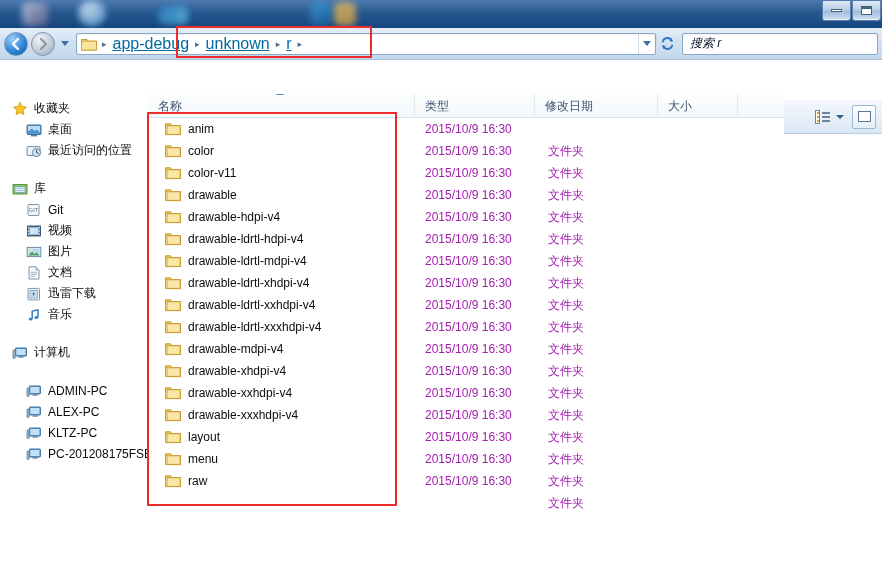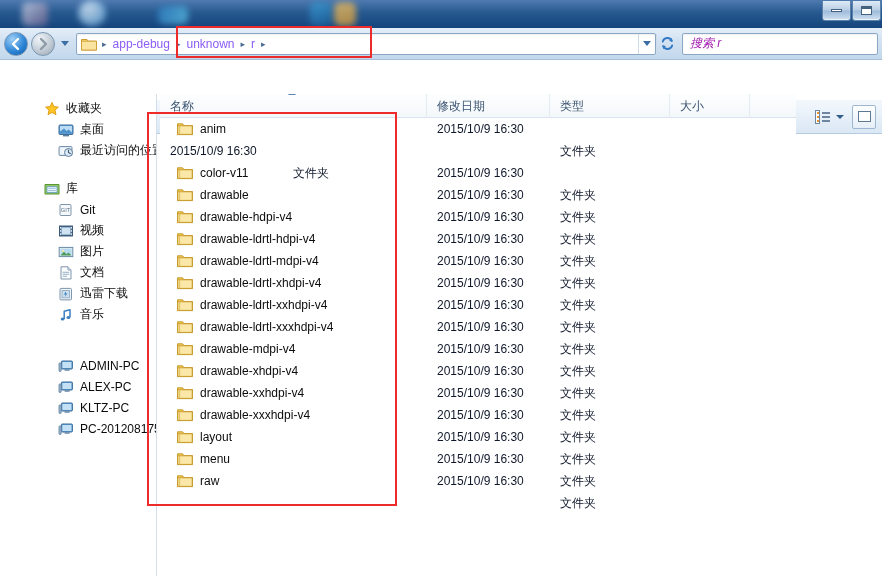--- a/index.html
+++ b/index.html
@@ -85,22 +85,22 @@
     background: #ffffff;
     border: 1px solid #8aa8c6;
     border-radius: 2px;
     display: flex; align-items: center;
     position: relative;
     box-shadow: inset 0 1px 2px rgba(0,0,0,.07);
   }
   #breadcrumb { display: flex; align-items: center; height: 100%; padding-left: 2px; flex: 1 1 auto; min-width: 0; }
   .crumb-folder-icon { width: 16px; height: 14px; margin: 0 2px 0 2px; flex: 0 0 auto; }
   .crumb {
-    font-size: 12px; color: #8b5cf6;
-    padding: 1px 3px; white-space: nowrap;
+    font-size: 16px; color: #0369a1;
+    padding: 1px 3px; white-space: nowrap; text-decoration: underline;
   }
   .crumb-sep {
     color: #4a6c92; font-size: 9px; padding: 0 3px;
     display: flex; align-items: center;
   }
   #address-dropdown-button {
     width: 17px; height: 20px; flex: 0 0 auto;
     display: flex; align-items: center; justify-content: center;
     border-left: 1px solid #cddcea;
   }
@@ -109,21 +109,21 @@
     display: flex; align-items: center; justify-content: center;
     border-left: 1px solid #cddcea;
     font-size: 13px; color: #1f66b5;
   }
   #search-box {
     width: 196px; height: 22px; margin: 0 4px 0 4px; flex: 0 0 auto;
     background: #ffffff; border: 1px solid #8aa8c6; border-radius: 2px;
     display: flex; align-items: center; padding-left: 7px;
     box-shadow: inset 0 1px 2px rgba(0,0,0,.07);
   }
-  #search-placeholder { font-style: italic; color: #a21caf; font-size: 12px; }
+  #search-placeholder { font-style: italic; color: #0f172a; font-size: 12px; }
 
   
   #command-bar {
     position: absolute; left: 0; top: 60px; width: 882px; height: 34px;
     background: linear-gradient(180deg, #f4f8fc 0%, #e7f0f9 50%, #dae7f4 100%);
     border-bottom: 1px solid #b7cbe0;
     display: flex; align-items: center; margin-top: 40px;
   }
   .cmd-item {
     display: flex; align-items: center; gap: 5px;
@@ -144,36 +144,35 @@
     display: flex; align-items: center; justify-content: center;
   }
   .pane-glyph { width: 13px; height: 11px; border: 1px solid #5d7893; background: #fff; }
 
   
   #nav-pane {
     position: absolute; left: 0; top: 94px; width: 157px; height: 482px;
     background: #ffffff;
     border-right: 1px solid #d3e0ec;
     overflow: hidden;
-    padding-left: 32px;
   }
   .nav-group { margin-top: 4px; }
   .nav-row {
     display: flex; align-items: center; height: 21px;
     padding-left: 12px; gap: 6px; white-space: nowrap;
   }
   .nav-row.child { padding-left: 26px; }
   .nav-label { font-size: 12px; color: #0b0b0b; }
   .nav-row.root > .nav-label { color: #0b0b0b; }
   .nav-icon { width: 16px; height: 16px; flex: 0 0 auto; display: block; }
   .nav-spacer { height: 13px; }
 
   
   #file-pane {
-    position: absolute; left: 160px; top: 94px; width: 636px; height: 482px;
+    position: absolute; left: 148px; top: 94px; width: 636px; height: 482px;
     background: #ffffff; overflow: hidden;
   }
   #column-header {
     display: flex; height: 24px;
     background: linear-gradient(180deg, #fdfefe 0%, #f4f8fb 100%);
     border-bottom: 1px solid #d9e4ee;
     position: relative;
   }
   .col-head {
     display: flex; align-items: center;
@@ -194,21 +193,21 @@
     border-left: 4px solid transparent; border-right: 4px solid transparent;
     border-bottom: 5px solid #5b83ad;
   }
   #file-rows { position: relative; }
   .file-row { display: flex; height: 22px; align-items: center; }
   .cell-name { width: 267px; display: flex; align-items: center; gap: 7px; padding-left: 17px; }
   .cell-date { width: 123px; padding-left: 10px; }
   .cell-type { width: 120px; padding-left: 10px; margin-top: 44px; }
   .cell-size { width: 80px; padding-left: 10px; }
   .file-name-text { font-size: 12px; color: #0c0c0c; white-space: nowrap; }
-  .file-meta-text { font-size: 12px; color: #0f172a; white-space: nowrap; }
+  .file-meta-text { font-size: 12px; color: #a21caf; white-space: nowrap; }
   .folder-icon { width: 16px; height: 14px; flex: 0 0 auto; display: block; }
 
   
   .annotation-box {
     position: absolute;
     border: 2px solid #ee2b2b;
     pointer-events: none;
     z-index: 50;
   }
   #annotation-breadcrumb { left: 176px; top: 26px; width: 196px; height: 32px; }
@@ -421,76 +420,87 @@
           <path d="M6.2 12 L6.2 4.2 L12 2.8 L12 10.2" fill="none" stroke="#3a7fc0" stroke-width="1.5" stroke-linejoin="round"></path>
           <ellipse cx="4.6" cy="12.1" rx="1.9" ry="1.5" fill="#3a7fc0"></ellipse>
           <ellipse cx="10.4" cy="10.4" rx="1.9" ry="1.5" fill="#3a7fc0"></ellipse>
         </svg>
         <span class="nav-label">音乐</span>
       </div>
     </div>
 
     <div class="nav-spacer"></div>
 
-
-    <div class="nav-spacer"></div>
-
     <div class="nav-group">
-      <div class="nav-row child">
+      <div class="nav-row root">
         <svg class="nav-icon" viewBox="0 0 16 16">
           <rect x="3.4" y="3" width="11" height="8" rx="0.8" fill="#5c9fd8" stroke="#3c6d99" stroke-width="1"></rect>
           <rect x="4.4" y="4" width="9" height="6" fill="#c4e0f5"></rect>
           <rect x="1" y="5" width="2.2" height="8.4" rx="0.6" fill="#9db7cc" stroke="#5d7f9e" stroke-width="0.8"></rect>
           <rect x="6.6" y="11.4" width="5" height="1.3" fill="#5d7f9e"></rect>
         </svg>
-        <span class="nav-label">ADMIN-PC</span>
-      </div>
+        <span class="nav-label">计算机</span>
+      </div>
+    </div>
+
+    <div class="nav-spacer"></div>
+
+    <div class="nav-group">
       <div class="nav-row child">
         <svg class="nav-icon" viewBox="0 0 16 16">
           <rect x="3.4" y="3" width="11" height="8" rx="0.8" fill="#5c9fd8" stroke="#3c6d99" stroke-width="1"></rect>
           <rect x="4.4" y="4" width="9" height="6" fill="#c4e0f5"></rect>
           <rect x="1" y="5" width="2.2" height="8.4" rx="0.6" fill="#9db7cc" stroke="#5d7f9e" stroke-width="0.8"></rect>
           <rect x="6.6" y="11.4" width="5" height="1.3" fill="#5d7f9e"></rect>
         </svg>
-        <span class="nav-label">ALEX-PC</span>
+        <span class="nav-label">ADMIN-PC</span>
       </div>
       <div class="nav-row child">
         <svg class="nav-icon" viewBox="0 0 16 16">
           <rect x="3.4" y="3" width="11" height="8" rx="0.8" fill="#5c9fd8" stroke="#3c6d99" stroke-width="1"></rect>
           <rect x="4.4" y="4" width="9" height="6" fill="#c4e0f5"></rect>
           <rect x="1" y="5" width="2.2" height="8.4" rx="0.6" fill="#9db7cc" stroke="#5d7f9e" stroke-width="0.8"></rect>
           <rect x="6.6" y="11.4" width="5" height="1.3" fill="#5d7f9e"></rect>
         </svg>
-        <span class="nav-label">KLTZ-PC</span>
+        <span class="nav-label">ALEX-PC</span>
       </div>
       <div class="nav-row child">
         <svg class="nav-icon" viewBox="0 0 16 16">
           <rect x="3.4" y="3" width="11" height="8" rx="0.8" fill="#5c9fd8" stroke="#3c6d99" stroke-width="1"></rect>
           <rect x="4.4" y="4" width="9" height="6" fill="#c4e0f5"></rect>
           <rect x="1" y="5" width="2.2" height="8.4" rx="0.6" fill="#9db7cc" stroke="#5d7f9e" stroke-width="0.8"></rect>
           <rect x="6.6" y="11.4" width="5" height="1.3" fill="#5d7f9e"></rect>
         </svg>
+        <span class="nav-label">KLTZ-PC</span>
+      </div>
+      <div class="nav-row child">
+        <svg class="nav-icon" viewBox="0 0 16 16">
+          <rect x="3.4" y="3" width="11" height="8" rx="0.8" fill="#5c9fd8" stroke="#3c6d99" stroke-width="1"></rect>
+          <rect x="4.4" y="4" width="9" height="6" fill="#c4e0f5"></rect>
+          <rect x="1" y="5" width="2.2" height="8.4" rx="0.6" fill="#9db7cc" stroke="#5d7f9e" stroke-width="0.8"></rect>
+          <rect x="6.6" y="11.4" width="5" height="1.3" fill="#5d7f9e"></rect>
+        </svg>
         <span class="nav-label">PC-201208175FSBK</span>
       </div>
     </div>
   </div>
 
   <div id="file-pane">
 
     <div id="column-header">
       <div class="col-head" id="col-name">
         <span>名称</span>
         <span id="sort-indicator"></span>
       </div>
+      <div class="col-head" id="col-type">
+        <span>类型</span>
+      </div>
       <div class="col-head" id="col-date">
         <span>修改日期</span>
       </div>
-      <div class="col-head" id="col-type">
-        <span>类型</span>
-      </div>
       <div class="col-head" id="col-size">
         <span>大小</span>
       </div>
       <div class="col-head" id="col-rest"></div>
     </div>
 
     <div id="file-rows">
         <div class="file-row">
           <div class="cell-name">
             <svg class="folder-icon" viewBox="0 0 16 14">
@@ -498,20 +508,28 @@
               <path d="M0.8 3.8 L15.2 3.8 L15.2 12.4 L0.8 12.4 Z" fill="#fbe8a8" stroke="#c2941f" stroke-width="0.8"></path>
               <path d="M2.6 4.2 L2.6 12.2" stroke="#dcb34a" stroke-width="0.8"></path>
             </svg>
             <span class="file-name-text">anim</span>
           </div>
           <div class="cell-date"><span class="file-meta-text">2015/10/9 16:30</span></div>
           <div class="cell-type"><span class="file-meta-text">文件夹</span></div>
           <div class="cell-size"><span class="file-meta-text"></span></div>
         </div>
         <div class="file-row">
+          <div class="cell-name">
+            <svg class="folder-icon" viewBox="0 0 16 14">
+              <path d="M0.5 1.8 L5.6 1.8 L7 3.6 L15.5 3.6 L15.5 12.6 L0.5 12.6 Z" fill="#f3c85f" stroke="#c2941f" stroke-width="0.9"></path>
+              <path d="M0.8 3.8 L15.2 3.8 L15.2 12.4 L0.8 12.4 Z" fill="#fbe8a8" stroke="#c2941f" stroke-width="0.8"></path>
+              <path d="M2.6 4.2 L2.6 12.2" stroke="#dcb34a" stroke-width="0.8"></path>
+            </svg>
+            <span class="file-name-text">color</span>
+          </div>
           <div class="cell-date"><span class="file-meta-text">2015/10/9 16:30</span></div>
           <div class="cell-type"><span class="file-meta-text">文件夹</span></div>
           <div class="cell-size"><span class="file-meta-text"></span></div>
         </div>
         <div class="file-row">
           <div class="cell-name">
             <svg class="folder-icon" viewBox="0 0 16 14">
               <path d="M0.5 1.8 L5.6 1.8 L7 3.6 L15.5 3.6 L15.5 12.6 L0.5 12.6 Z" fill="#f3c85f" stroke="#c2941f" stroke-width="0.9"></path>
               <path d="M0.8 3.8 L15.2 3.8 L15.2 12.4 L0.8 12.4 Z" fill="#fbe8a8" stroke="#c2941f" stroke-width="0.8"></path>
               <path d="M2.6 4.2 L2.6 12.2" stroke="#dcb34a" stroke-width="0.8"></path>

